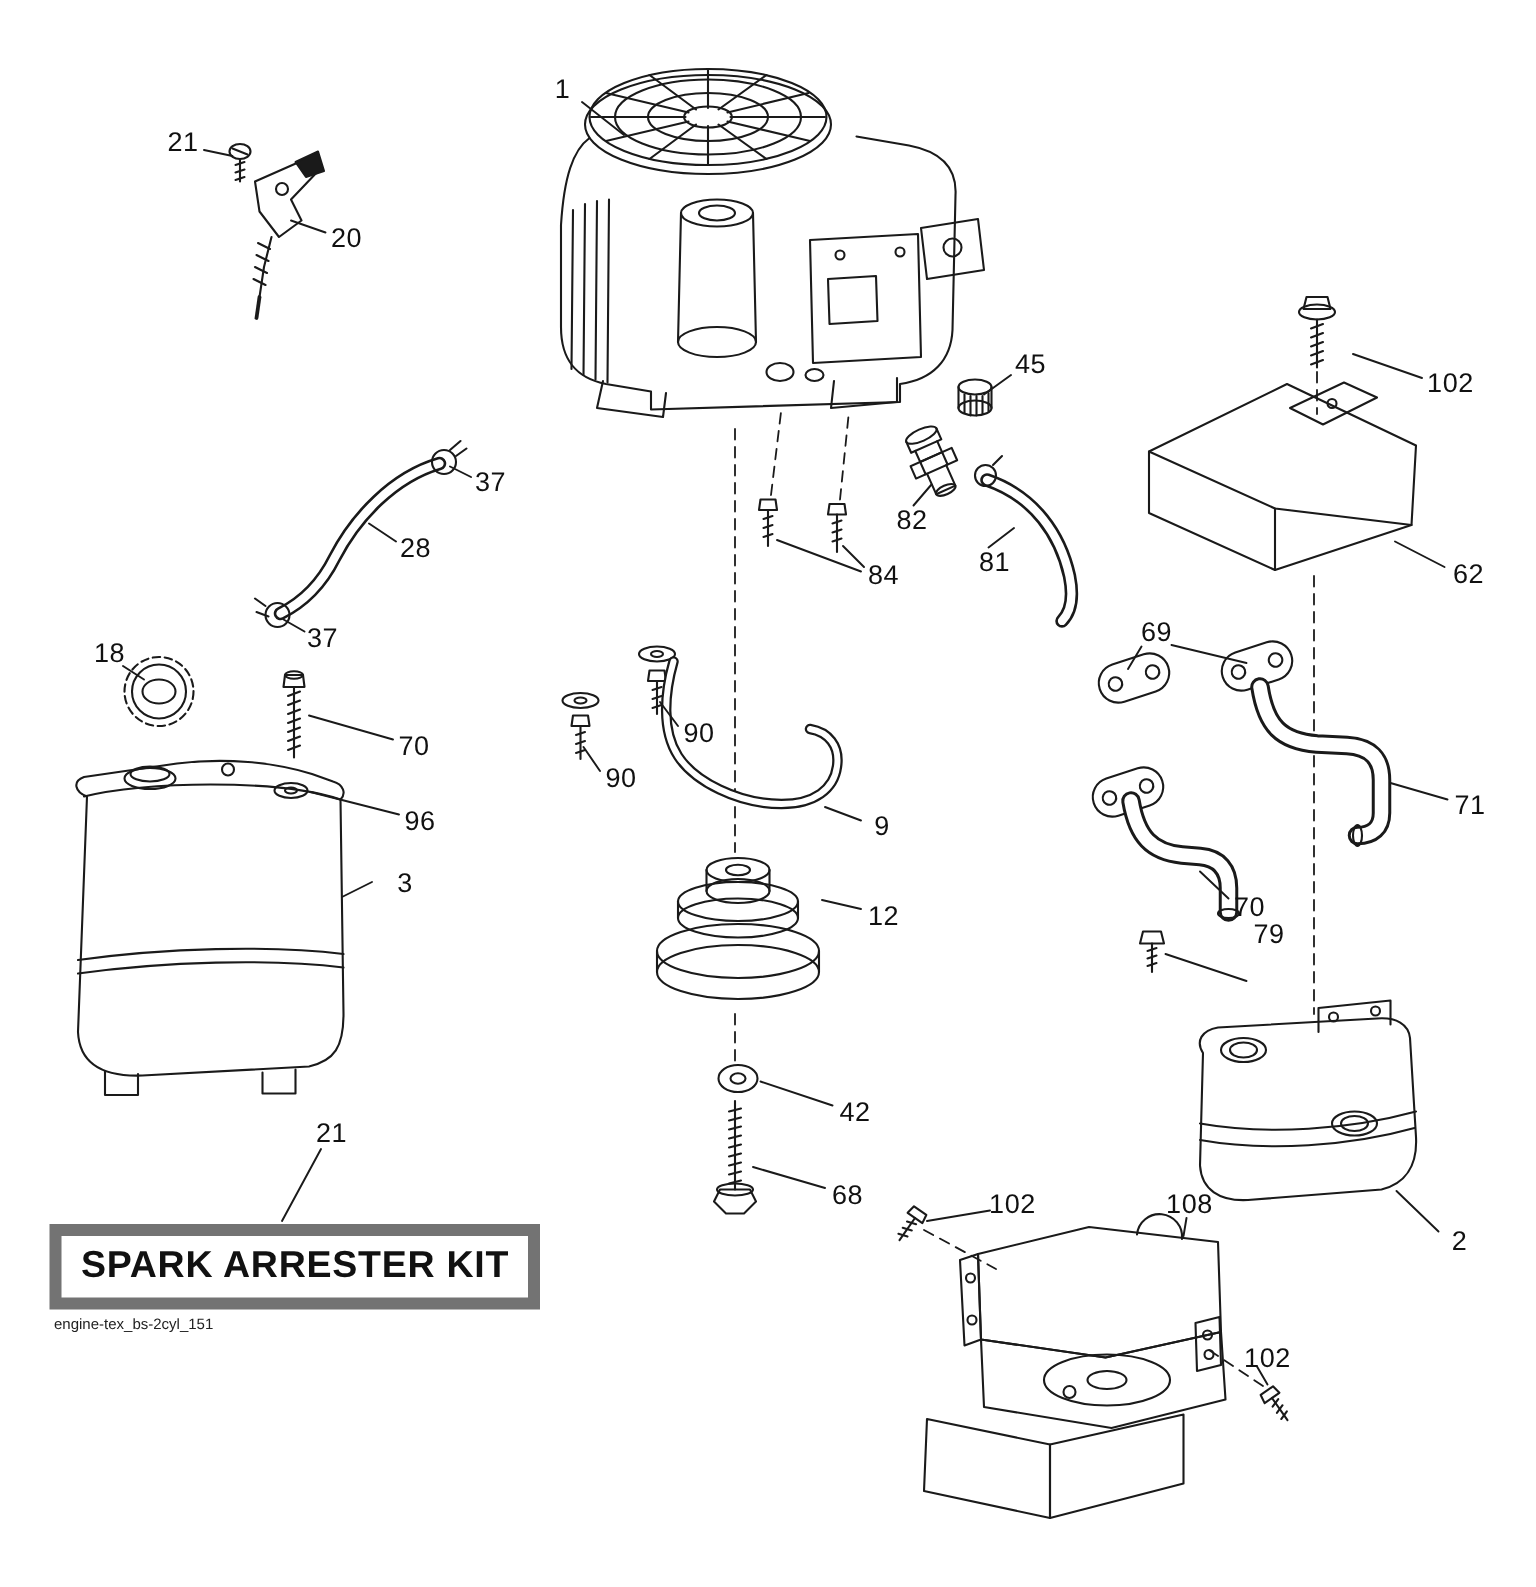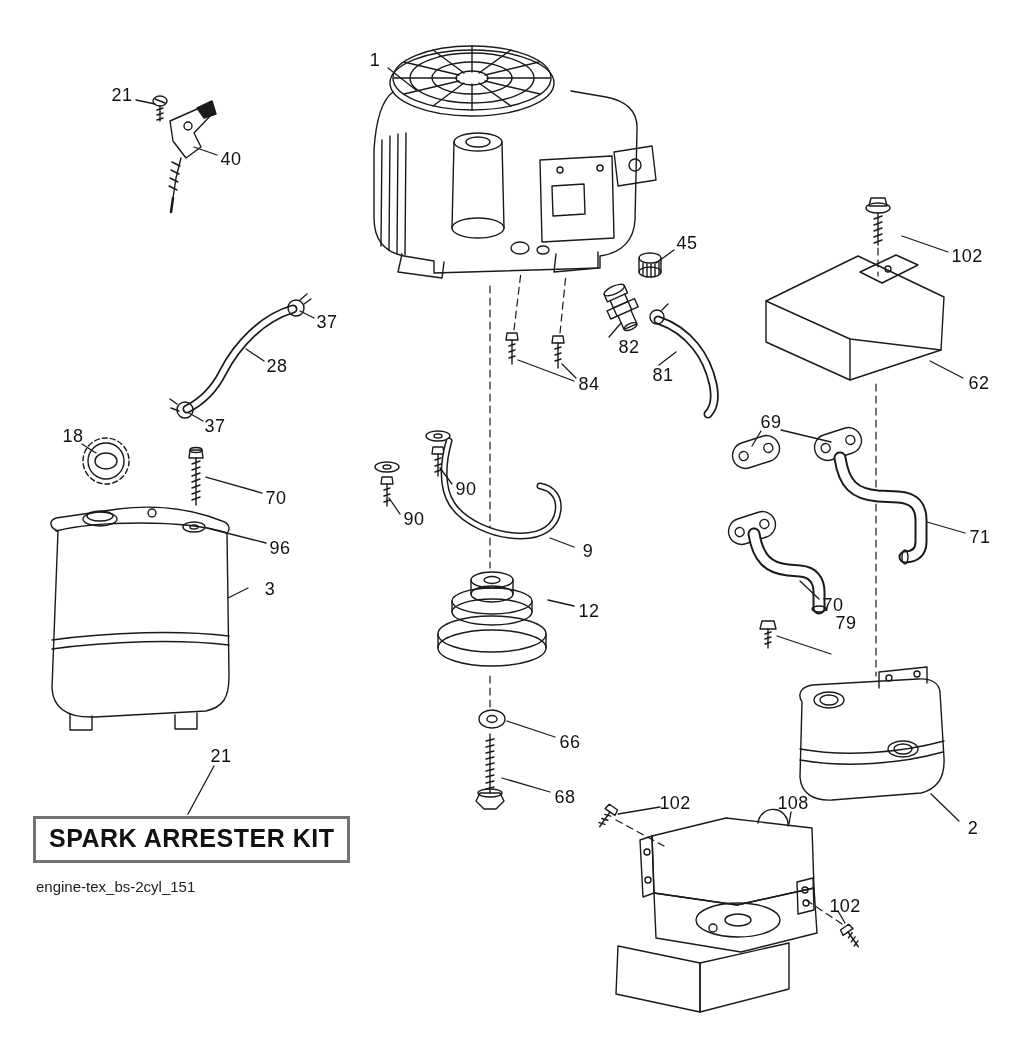--- a/index.html
+++ b/index.html
@@ -26,33 +26,33 @@
     font-size: 18px;
     color: #111111;
     letter-spacing: 0.4px;
     white-space: nowrap;
     user-select: none;
   }
   .kit-box {
     position: absolute;
     left: 33px;
     top: 816px;
-    border: 3px solid #737373;
+    border: 8px solid #737373;
     padding: 5px 13px 7px 13px;
     font-size: 25px;
     font-weight: bold;
     letter-spacing: 0.5px;
     color: #111111;
     background: #ffffff;
   }
   .footer-code {
     position: absolute;
     left: 36px;
     top: 878px;
-    font-size: 15px;
+    font-size: 10px;
     color: #222222;
   }
 </style>
 </head>
 <body>
 
 <div class="stage">
 
   <svg class="diagram" width="1024" height="1058" viewBox="0 0 1024 1058">
     <g stroke="#1a1a1a" fill="none" stroke-width="1.4" stroke-linecap="round" stroke-linejoin="round">
@@ -411,43 +411,43 @@
         <line x1="550" y1="792" x2="502" y2="778"></line>
         <line x1="660" y1="807" x2="618" y2="814"></line>
         <line x1="791" y1="812" x2="789" y2="824"></line>
         <line x1="838" y1="911" x2="845" y2="923"></line>
       </g>
     </g>
   </svg>
 
   <div class="callout" style="left:375px; top:60px">1</div>
   <div class="callout" style="left:122px; top:95px">21</div>
-  <div class="callout" style="left:231px; top:159px">40</div>
+  <div class="callout" style="left:231px; top:159px">20</div>
   <div class="callout" style="left:687px; top:243px">45</div>
   <div class="callout" style="left:967px; top:256px">102</div>
   <div class="callout" style="left:327px; top:322px">37</div>
   <div class="callout" style="left:277px; top:366px">28</div>
-  <div class="callout" style="left:629px; top:347px">82</div>
+  <div class="callout" style="left:608px; top:347px">82</div>
   <div class="callout" style="left:589px; top:384px">84</div>
   <div class="callout" style="left:663px; top:375px">81</div>
   <div class="callout" style="left:979px; top:383px">62</div>
   <div class="callout" style="left:215px; top:426px">37</div>
   <div class="callout" style="left:73px;  top:436px">18</div>
   <div class="callout" style="left:771px; top:422px">69</div>
   <div class="callout" style="left:276px; top:498px">70</div>
   <div class="callout" style="left:466px; top:489px">90</div>
   <div class="callout" style="left:980px; top:537px">71</div>
   <div class="callout" style="left:280px; top:548px">96</div>
   <div class="callout" style="left:414px; top:519px">90</div>
   <div class="callout" style="left:588px; top:551px">9</div>
   <div class="callout" style="left:270px; top:589px">3</div>
   <div class="callout" style="left:833px; top:605px">70</div>
   <div class="callout" style="left:589px; top:611px">12</div>
   <div class="callout" style="left:846px; top:623px">79</div>
-  <div class="callout" style="left:570px; top:742px">66</div>
+  <div class="callout" style="left:570px; top:742px">42</div>
   <div class="callout" style="left:973px; top:828px">2</div>
   <div class="callout" style="left:221px; top:756px">21</div>
   <div class="callout" style="left:565px; top:797px">68</div>
   <div class="callout" style="left:675px; top:803px">102</div>
   <div class="callout" style="left:793px; top:803px">108</div>
   <div class="callout" style="left:845px; top:906px">102</div>
 
   <div class="kit-box">
     <span>SPARK ARRESTER KIT</span>
   </div>

